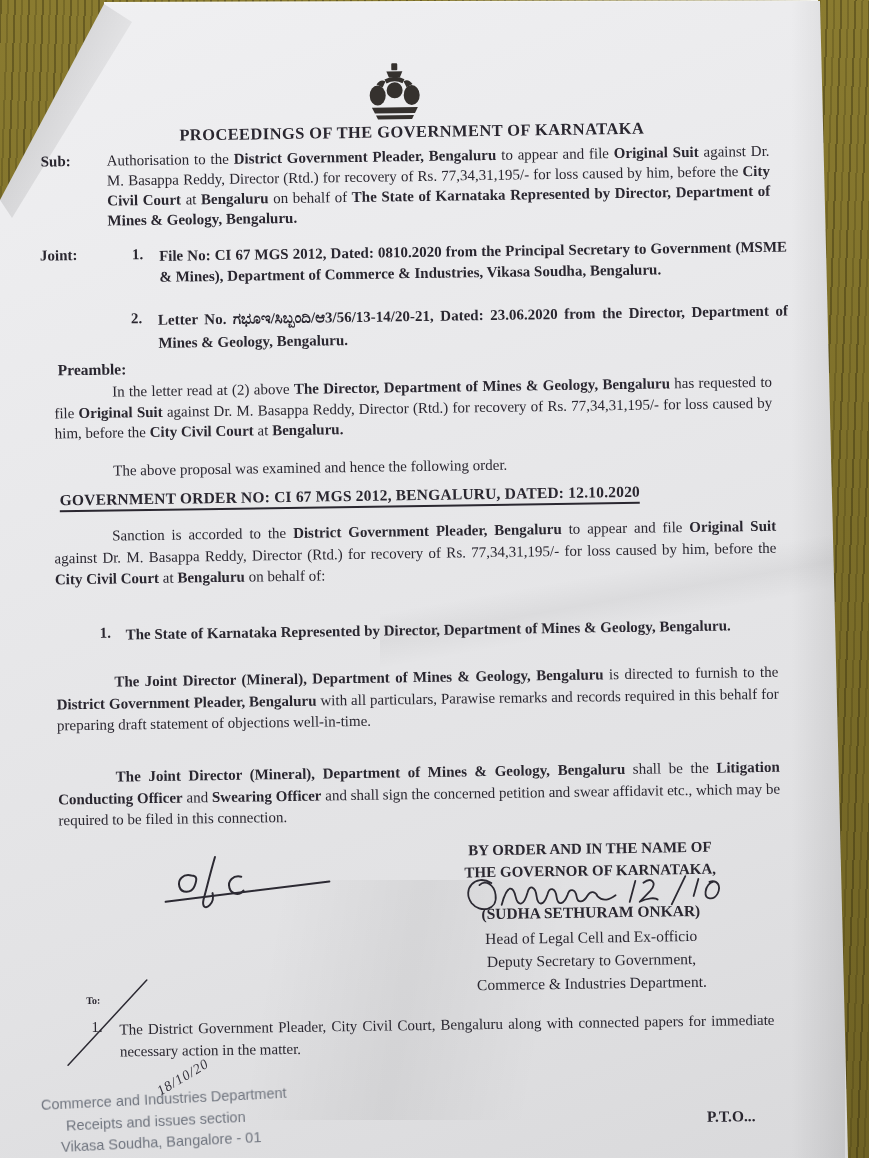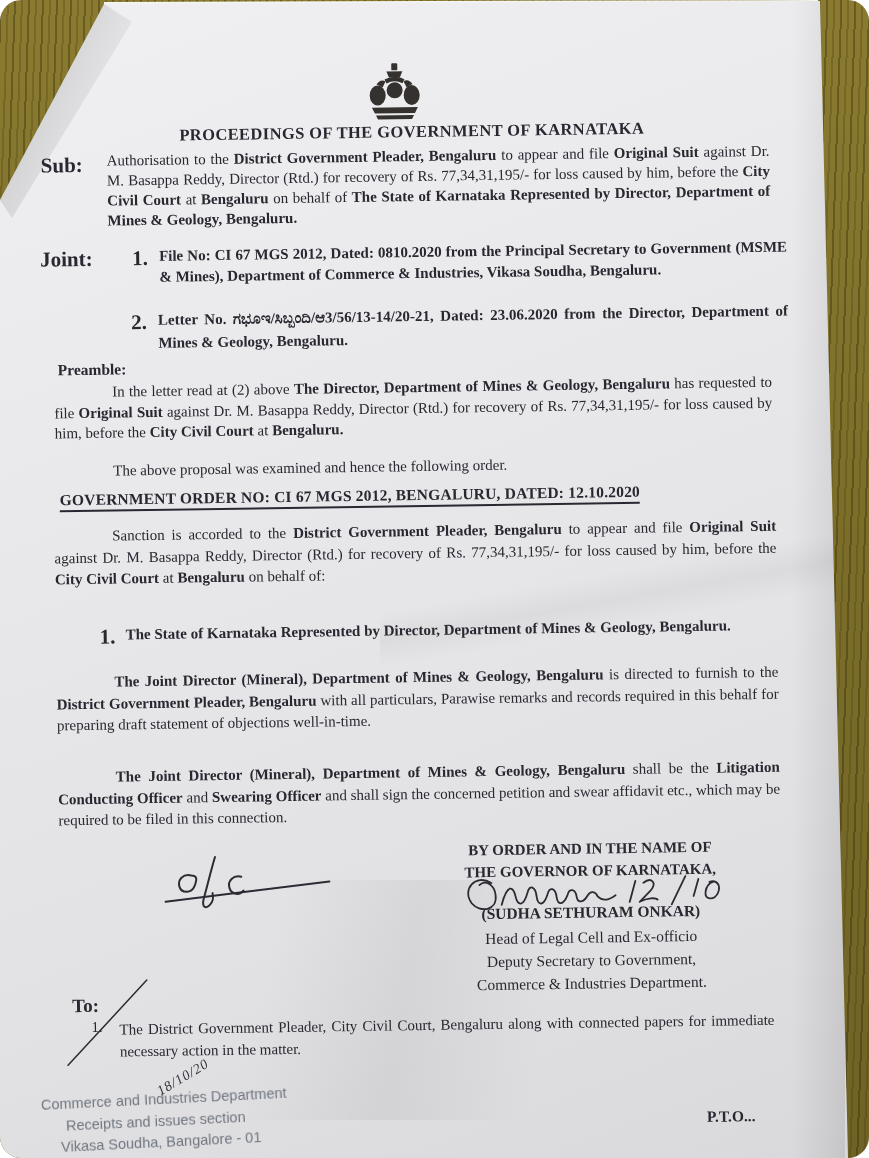--- a/index.html
+++ b/index.html
@@ -1,41 +1,41 @@
 <!DOCTYPE html>
 <html><head>
 <meta charset="utf-8">
 <style>
   html,body{margin:0;padding:0;}
   body{width:869px;height:1158px;overflow:hidden;font-family:"Liberation Serif",serif;}
   .scene{position:relative;width:869px;height:1158px;
     background:
       repeating-linear-gradient(92deg, rgba(40,34,8,.35) 0 2px, rgba(0,0,0,0) 2px 7px, rgba(60,52,14,.25) 7px 9px, rgba(0,0,0,0) 9px 14px),
       linear-gradient(180deg,#8a7b30 0%,#7c6e29 45%,#6f6224 100%);
-    overflow:hidden;border-radius:21px;}
+    overflow:hidden;}
   .under-sheet{position:absolute;left:104px;top:0;width:714px;height:8px;background:#f4f4f0;
     clip-path:polygon(0 2px,100% 0,100% 4px,0 8px);}
   .paper{position:absolute;left:0;top:0;width:869px;height:1158px;
     background:linear-gradient(160deg,#f0f0f2 0%,#e9e9eb 35%,#e2e2e4 70%,#d9d9db 100%);
     clip-path:polygon(104px 4px,820px 1px,848px 1158px,0 1158px,0 200px);}
   .fold-shadow{position:absolute;left:0;top:0;width:200px;height:260px;
     background:linear-gradient(295deg,rgba(0,0,0,0) 40%,rgba(0,0,0,.10) 70%,rgba(0,0,0,.16) 100%);
     clip-path:polygon(104px 4px,132px 22px,12px 218px,0 200px);}
   .crease-right{position:absolute;right:24px;top:0;width:54px;height:1158px;
     background:linear-gradient(90deg,rgba(0,0,0,0) 0%,rgba(0,0,0,.09) 100%);}
   .crease-mid{position:absolute;left:380px;top:520px;width:470px;height:150px;
     background:linear-gradient(170deg,rgba(0,0,0,0) 40%,rgba(0,0,0,.045) 52%,rgba(0,0,0,0) 64%);}
   .crease-low{position:absolute;left:40px;top:880px;width:760px;height:240px;
     background:linear-gradient(100deg,rgba(0,0,0,0) 30%,rgba(0,0,0,.05) 48%,rgba(0,0,0,0) 66%);}
   .content{position:absolute;left:0;top:0;width:869px;height:1158px;
     transform:rotate(-0.85deg);transform-origin:420px 520px;color:#2a2730;}
   .abs{position:absolute;}
   .b{font-weight:bold;}
   .title{left:60px;top:122px;width:715px;text-align:center;font-weight:bold;font-size:16.5px;letter-spacing:.4px;}
-  .lbl{font-weight:bold;font-size:21px;}
+  .lbl{font-weight:bold;font-size:15px;}
   .just{text-align:justify;font-size:15px;line-height:20.2px;}
   .para{text-align:justify;font-size:15px;line-height:21.6px;text-indent:58px;}
   .goh{left:60px;top:486px;font-weight:bold;font-size:15.5px;letter-spacing:.2px;
     border-bottom:2px solid #2a2730;padding-bottom:1px;}
   .sig-block{text-align:center;font-weight:bold;font-size:15px;line-height:21.5px;}
   .desig{text-align:center;font-size:15.5px;line-height:23px;font-weight:normal;}
   .hand{font-style:italic;color:#34323c;}
   .stamp{left:33px;top:1084px;width:300px;transform:rotate(-2deg);
     font-family:"Liberation Sans",sans-serif;font-size:14.5px;line-height:21.5px;color:#70757f;
     filter:blur(.3px);}
@@ -119,21 +119,21 @@
       <div>Commerce &amp; Industries Department.</div>
     </div>
 
     <svg class="abs ink" style="left:152px;top:850px;width:180px;height:62px;stroke-width:2;" viewBox="0 0 180 62">
       <path d="M34,22 C26,20 20,26 22,33 C24,40 34,40 37,33 C40,26 40,22 34,22"></path>
       <path d="M58,4 C53,20 49,36 46,46 C44,54 48,56 52,52 C55,49 56,44 55,40"></path>
       <path d="M84,24 C76,22 70,28 72,35 C74,42 82,43 86,38"></path>
       <path d="M8,48 L172,30"></path>
     </svg>
 
-    <div class="abs lbl" style="left:65px;top:990px;font-size:19px;">To:</div>
+    <div class="abs lbl" style="left:79px;top:990px;font-size:10px;">To:</div>
     <svg class="abs ink" style="left:48px;top:972px;width:100px;height:92px;stroke-width:1.5;" viewBox="0 0 100 92">
       <path d="M12,88 L92,4"></path>
     </svg>
     <div class="abs" style="left:84px;top:1014px;font-size:15px;">1.</div>
     <div class="abs just" style="left:112px;top:1014px;width:655px;line-height:22px;">The District Government Pleader, City Civil Court, Bengaluru along with connected papers for immediate necessary action in the matter.</div>
 
     <div class="abs lbl" style="left:698px;top:1112px;font-size:15.5px;">P.T.O...</div>
 
     <div class="abs stamp">
       <div class="l1">Commerce and Industries Department</div>

